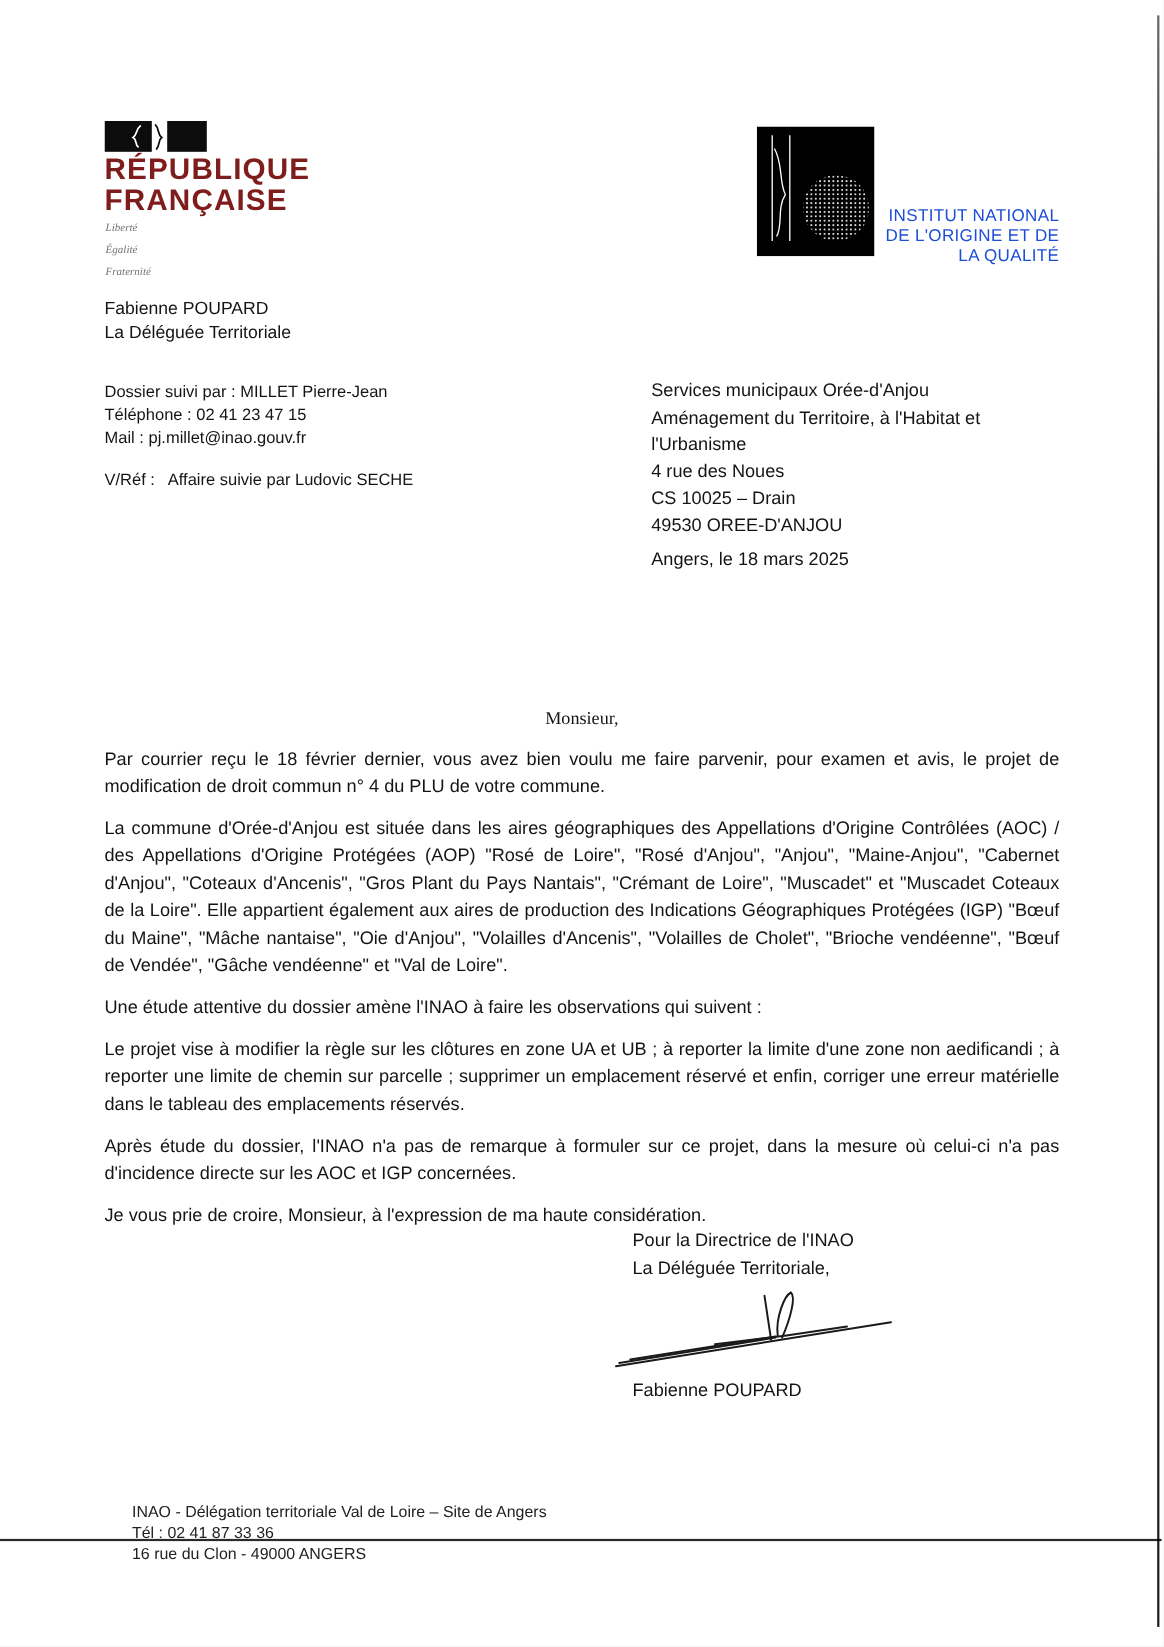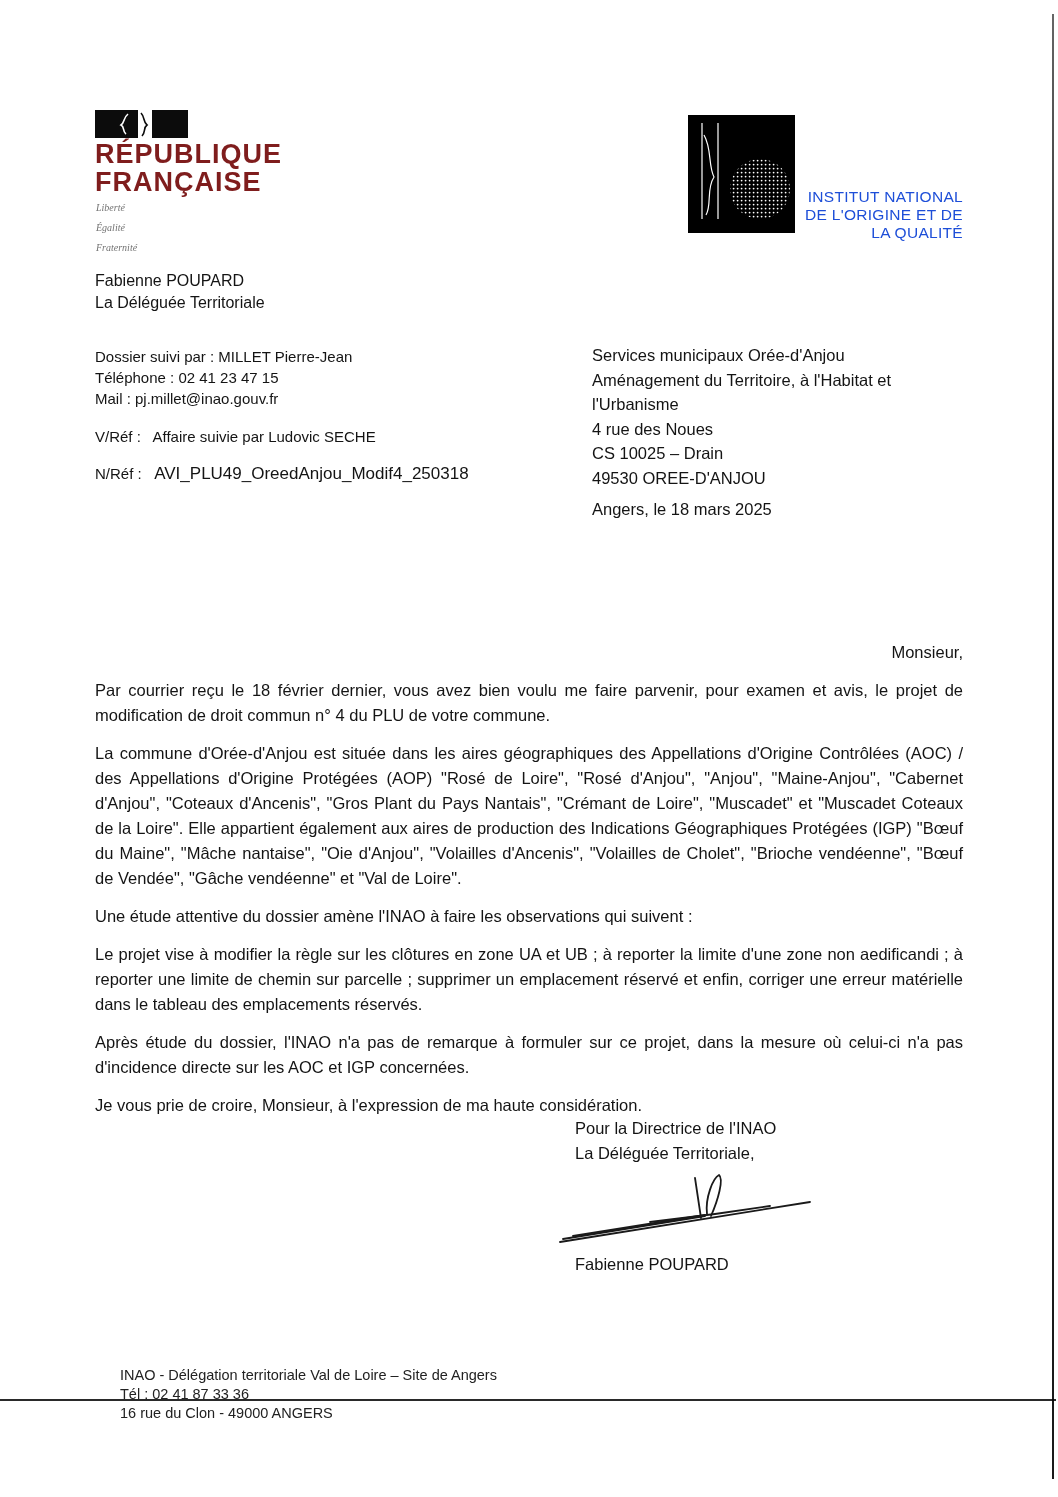--- a/index.html
+++ b/index.html
@@ -53,21 +53,21 @@
   }
   .subject .subject-label { width:62px; flex:0 0 auto; }
 
   
   .body-block {
     left:95px; top:640px; width:868px;
     font-size:16.5px; line-height:25px;
     text-align:justify;
   }
   .body-block p { margin:0 0 13px 0; }
-  .body-block p.salutation { text-align:right; }
+  .body-block p.salutation { text-align:center;font-family:Liberation Serif, serif; }
 
   
   .sig-block { left:575px; top:1116px; font-size:16.5px; line-height:25px; }
   .sig-scribble { margin:4px 0 2px -20px; display:block; }
   .sig-name { font-size:16.5px; }
 
   
   .footer {
     left:88px; top:1366px;
     font-size:14.5px; line-height:19px; color:#222;margin-left:32px;
@@ -136,25 +136,20 @@
     <div>Dossier suivi par : MILLET Pierre-Jean</div>
     <div>Téléphone : 02 41 23 47 15</div>
     <div>Mail : pj.millet@inao.gouv.fr</div>
   </div>
 
   <div class="abs refs-v">
     <span>V/Réf :</span>
     <span>&nbsp;</span>
     <span class="ref-value">Affaire suivie par Ludovic SECHE</span>
   </div>
-  <div class="abs refs-n">
-    <span>N/Réf :</span>
-    <span>&nbsp;</span>
-    <span class="ref-value">AVI_PLU49_OreedAnjou_Modif4_250318</span>
-  </div>
 
   <div class="abs recipient">
     <div>Services municipaux Orée-d'Anjou</div>
     <div>Aménagement du Territoire, à l'Habitat et</div>
     <div>l'Urbanisme</div>
     <div>4 rue des Noues</div>
     <div>CS 10025 – Drain</div>
     <div>49530 OREE-D'ANJOU</div>
   </div>
 

